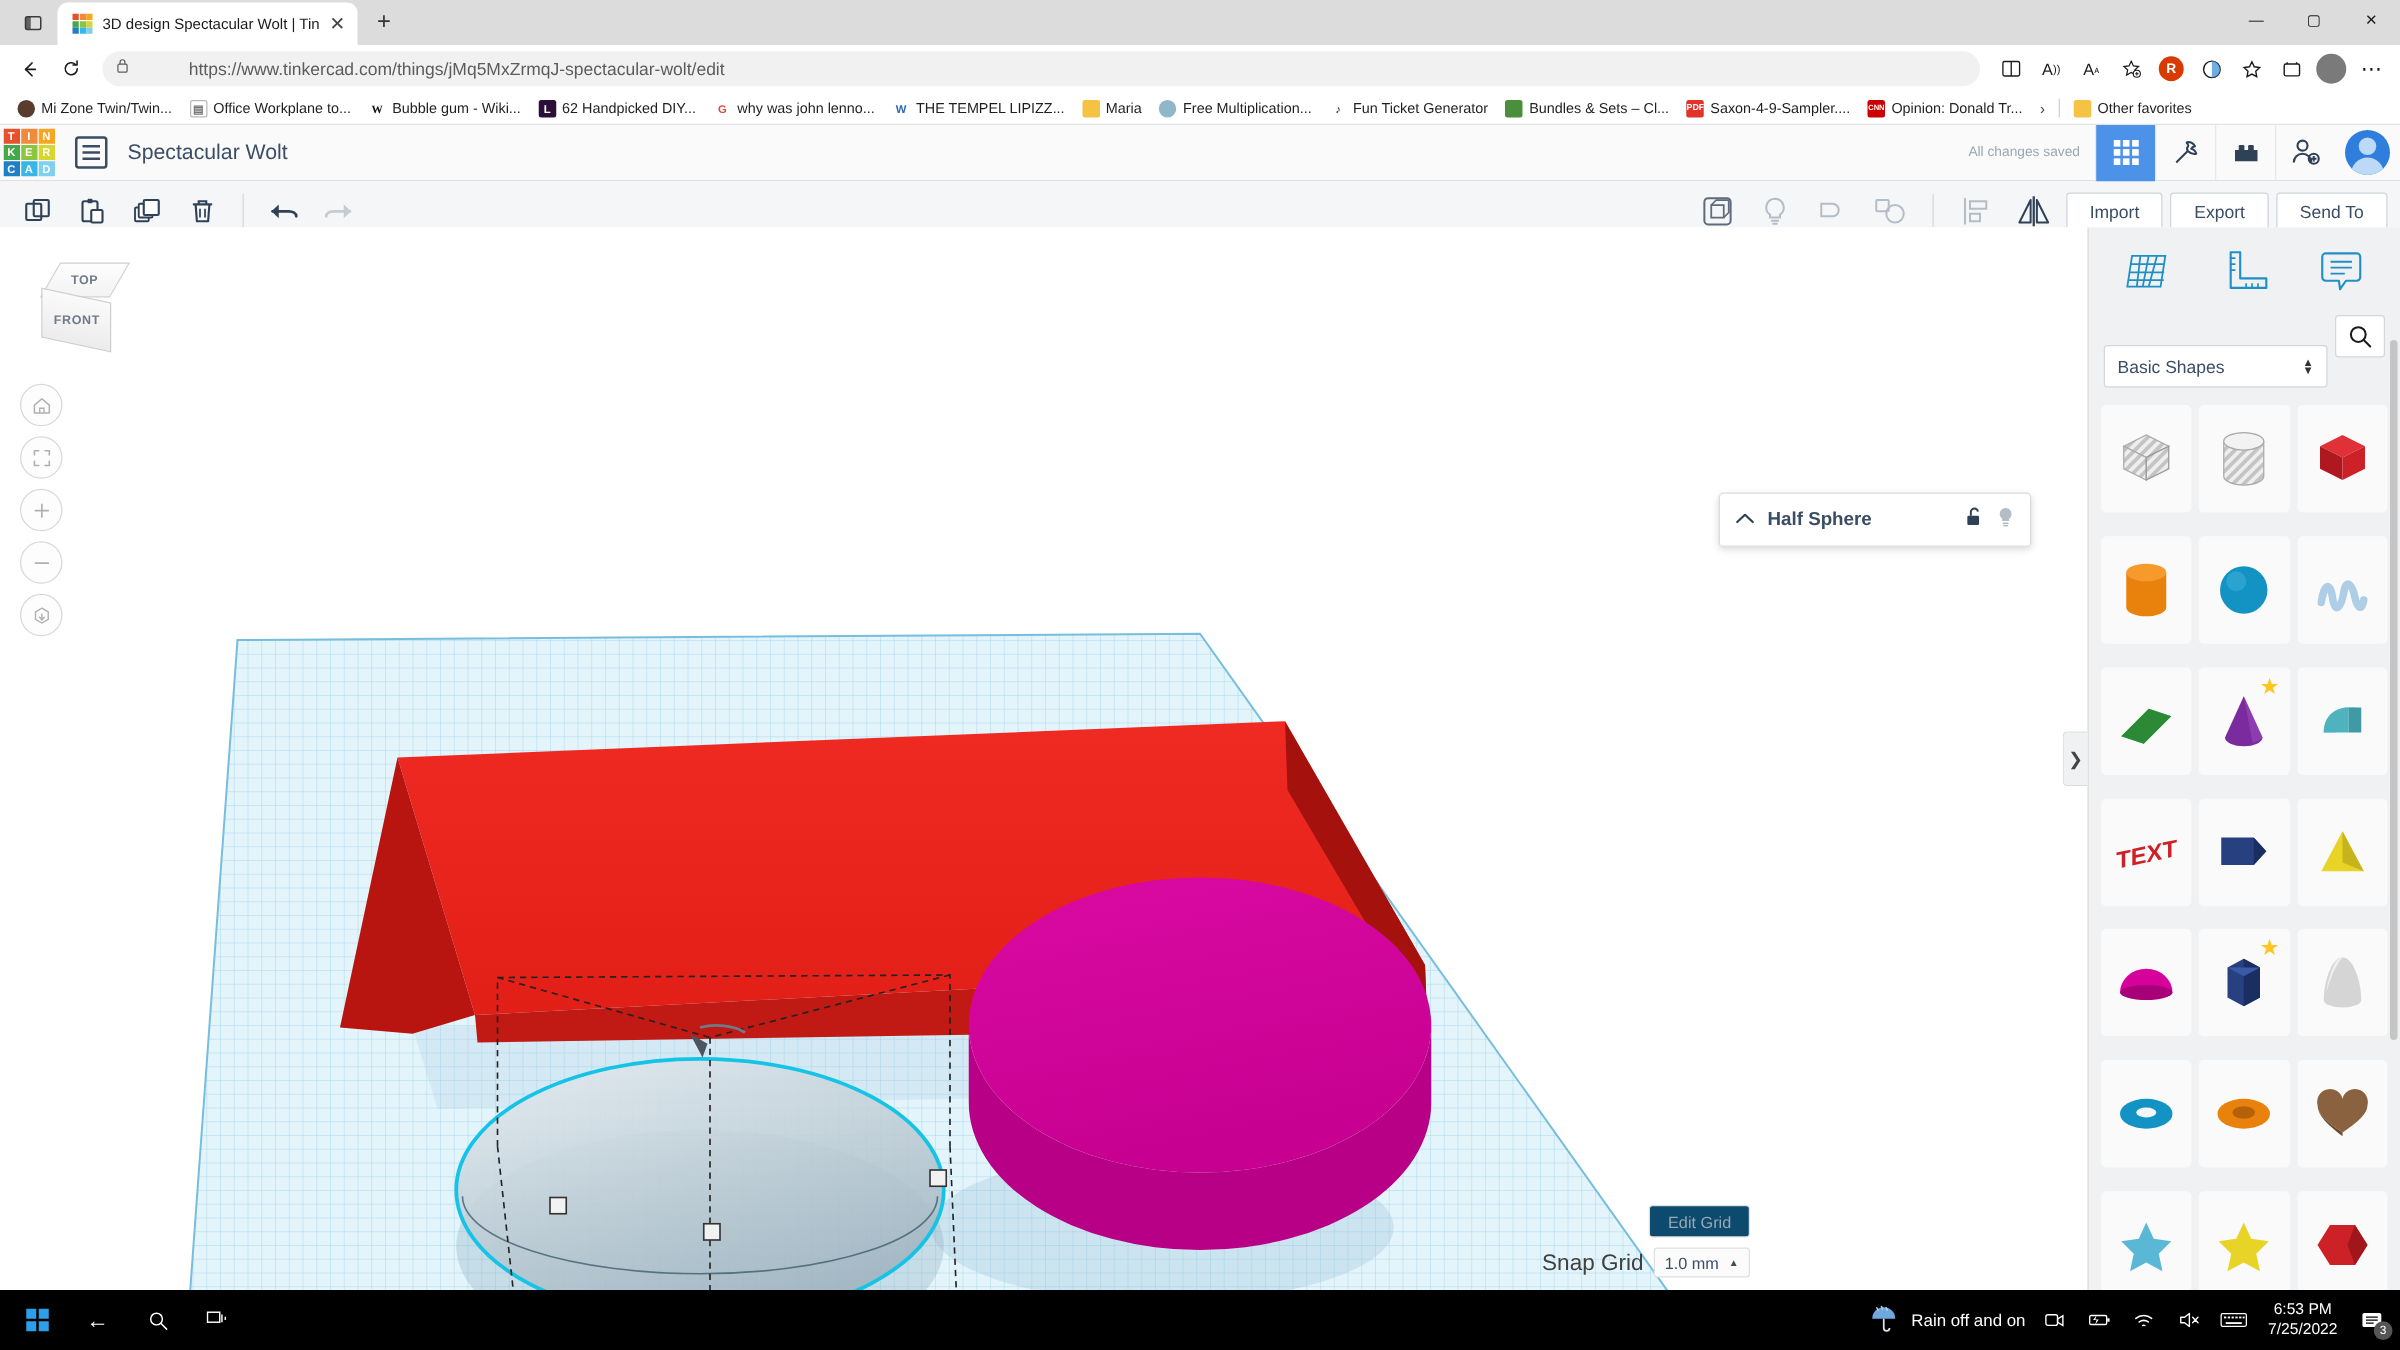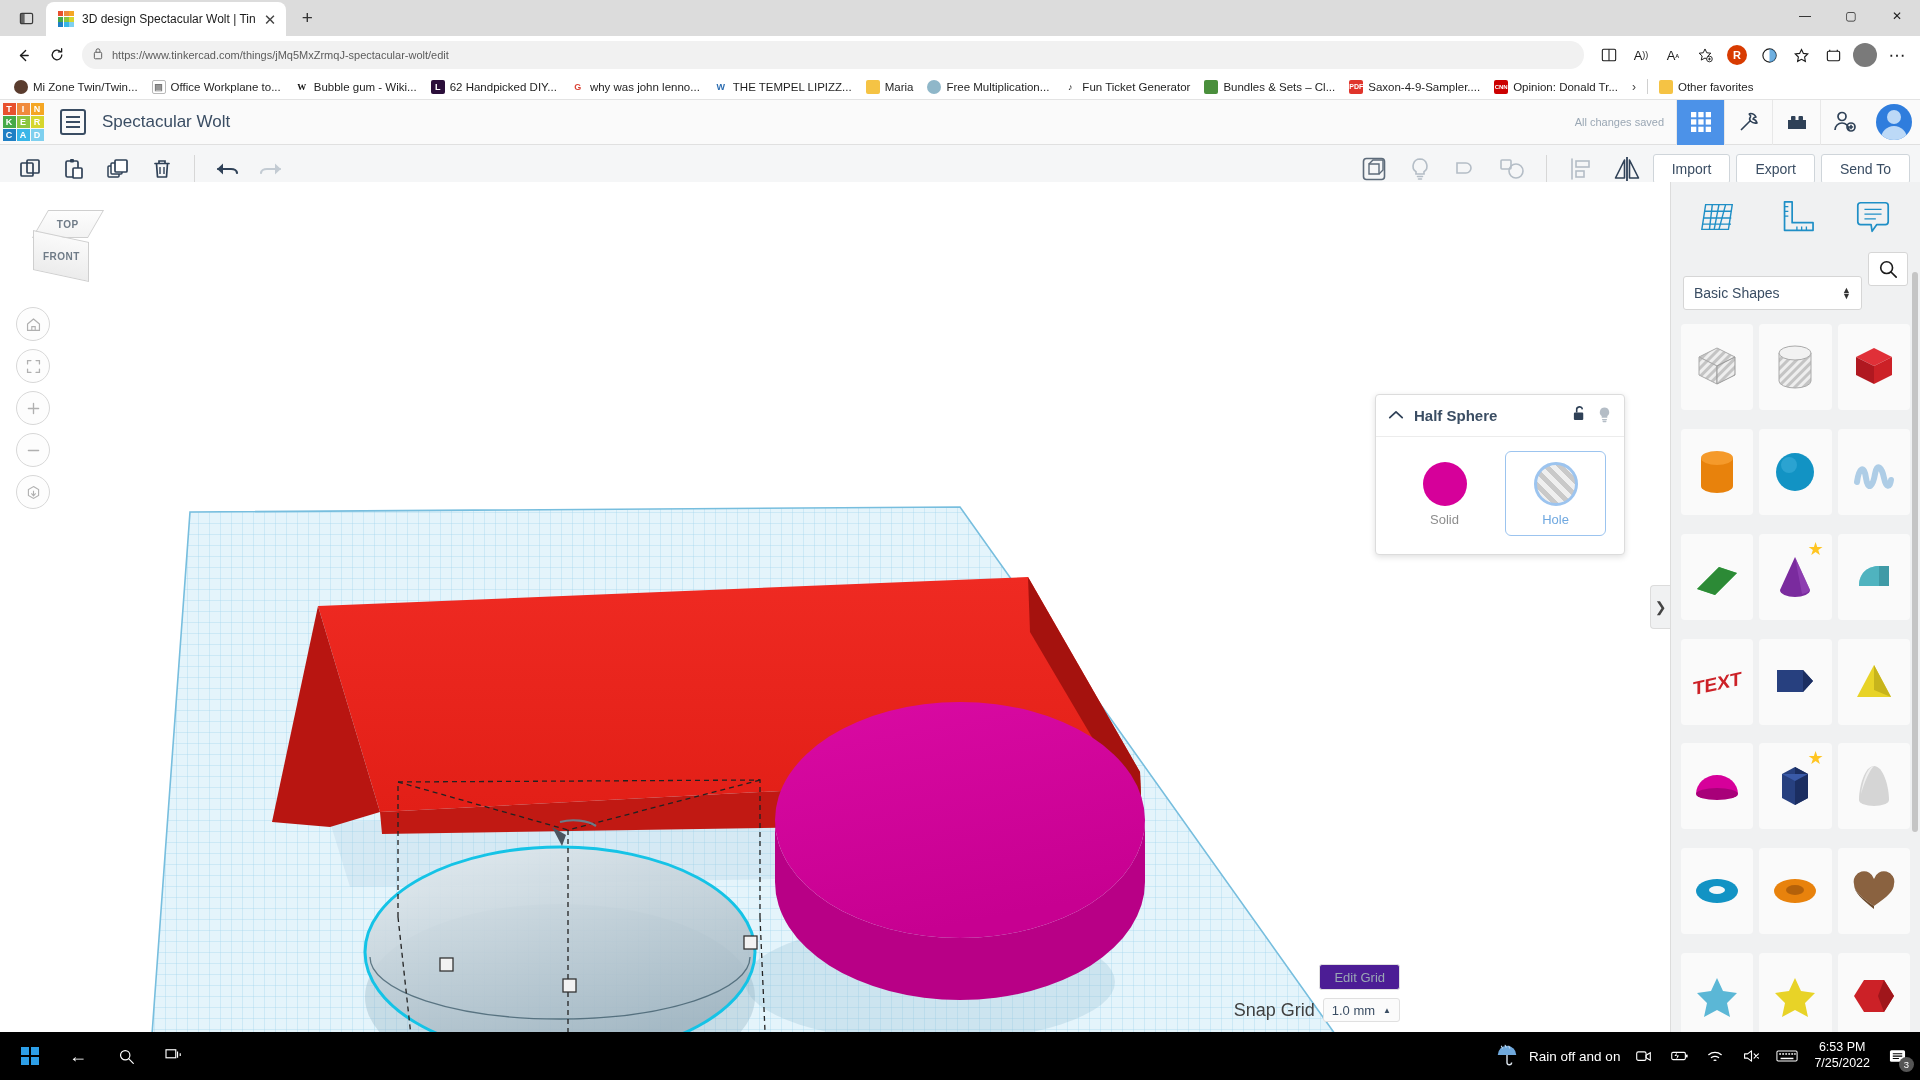--- a/index.html
+++ b/index.html
@@ -26,21 +26,21 @@
   .newtab { width: 30px; height: 30px; display: flex; align-items: center; justify-content: center; font-size: 19px; color: #333; margin: 0 0 3px 6px; }
   .win-ctrls { margin-left: auto; display: flex; align-items: flex-start; height: 36px; }
   .win-btn { width: 46px; height: 32px; display: flex; align-items: center; justify-content: center; font-size: 12px; color: #1b1b1b; }
 
   .nav-bar { background: #fff; height: 38px; display: flex; align-items: center; gap: 4px; padding: 0 8px; }
   .nav-icon { width: 30px; height: 30px; border-radius: 4px; display: flex; align-items: center; justify-content: center; color: #1b1b1b; font-size: 15px; }
   .omnibox {
     flex: 1; height: 28px; background: #f1f1f1; border-radius: 14px;
     display: flex; align-items: center; gap: 8px; padding: 0 10px; margin: 0 6px;
   }
-  .omnibox-url { font-size: 11px; color: #5c5c5c; white-space: nowrap; overflow: hidden; }
+  .omnibox-url { font-size: 14px; color: #5c5c5c; white-space: nowrap; overflow: hidden; margin-left: 39px; }
   .nav-right { display: flex; align-items: center; gap: 2px; }
   .avatar-r { width: 20px; height: 20px; border-radius: 50%; background: #d83b01; color: #fff; font-size: 11px; display: flex; align-items: center; justify-content: center; font-weight: bold; }
   .avatar-blue { width: 24px; height: 24px; border-radius: 50%; background: #7a7a7a; }
 
   .bookmarks { background: #fff; height: 26px; display: flex; align-items: center; gap: 2px; padding: 0 8px; border-bottom: 1px solid #e3e3e3; overflow: hidden; }
   .bm { display: flex; align-items: center; gap: 5px; padding: 2px 6px; border-radius: 4px; white-space: nowrap; }
   .bm-label { font-size: 11.5px; color: #1f1f1f; }
   .bm-ico { width: 14px; height: 14px; flex: 0 0 14px; border-radius: 2px; display: flex; align-items: center; justify-content: center; font-size: 9px; color: #fff; font-weight: bold; overflow: hidden; }
   .bm-chev { color: #444; font-size: 12px; padding: 0 6px; }
   .bm-sep { width: 1px; height: 15px; background: #d0d0d0; margin: 0 3px; }
@@ -122,21 +122,21 @@
   .rs-cell { background: #fafafa; border-radius: 4px; height: 86px; display: flex; align-items: center; justify-content: center; position: relative; }
   .rs-star { position: absolute; right: 8px; top: 4px; color: #ffc522; font-size: 18px; }
   .rs-scroll { position: absolute; right: 2px; top: 90px; width: 6px; height: 560px; background: #c5c5c5; border-radius: 3px; }
 
   .panel-arrow { position: absolute; right: 250px; top: 50%; width: 20px; height: 44px; margin-top: -22px;
     background: #f0f1f2; border: 1px solid #dcdcdc; border-right: none; border-radius: 4px 0 0 4px;
     display: flex; align-items: center; justify-content: center; color: #444; font-size: 14px; z-index: 25; }
 
   .grid-ctrls { position: absolute; right: 270px; bottom: 10px; text-align: right; z-index: 20; }
   .edit-grid-btn { display: inline-flex; align-items: center; justify-content: center; height: 26px; padding: 0 14px;
-    border: 1px solid #e0e0e0; background: #4c1d95; border-radius: 3px; font-size: 13px; color: #9aa7b4; }
+    border: 1px solid #e0e0e0; background: #0c4a6e; border-radius: 3px; font-size: 13px; color: #9aa7b4; }
   .snap-row { display: flex; align-items: center; justify-content: flex-end; gap: 8px; margin-top: 8px; }
   .snap-lab { font-size: 18px; color: #404040; }
   .snap-val { height: 24px; padding: 0 8px; border: 1px solid #e0e0e0; background: #fbfbfb; border-radius: 3px;
     font-size: 13px; color: #3a4d63; display: flex; align-items: center; gap: 8px; }
 
   
   .taskbar { position: absolute; left: 0; right: 0; bottom: 0; height: 48px; background: #000;
     display: flex; align-items: center; padding: 0 6px; }
   .tb-ico { width: 48px; height: 48px; display: flex; align-items: center; justify-content: center; color: #fff; }
   .tb-weather { display: flex; align-items: center; gap: 10px; margin-left: auto; color: #fff; font-size: 13.5px; padding-right: 6px; }
@@ -598,30 +598,20 @@
               <path d="M5 8V5.2A3 3 0 0 1 11 4.6" fill="none" stroke="#2f4157" stroke-width="1.7"></path>
             </svg>
         </span>
         <span>
           <svg width="15" height="18" viewBox="0 0 16 18">
               <path d="M8 2a5 5 0 0 1 3 9v2H5v-2a5 5 0 0 1 3-9z" fill="#b4bdc6"></path>
               <path d="M6 15h4M6.6 17h2.8" stroke="#b4bdc6" stroke-width="1.4" stroke-linecap="round"></path>
             </svg>
         </span>
       </div>
-      <div class="sp-body">
-        <div class="sp-opt">
-          <span class="sp-swatch solid"></span>
-          <span class="sp-lab">Solid</span>
-        </div>
-        <div class="sp-opt selected">
-          <span class="sp-swatch hole"></span>
-          <span class="sp-lab blue">Hole</span>
-        </div>
-      </div>
     </div>
 
     <div class="panel-arrow">❯</div>
 
     <div class="rsidebar">
       <div class="rs-toprow">
         <div class="rs-ticon">
           <svg width="40" height="38" viewBox="0 0 42 40">
               <g stroke="#1f8fc6" stroke-width="1.5" fill="none">
                 <path d="M8 7h28l-4 26H4z"></path>

